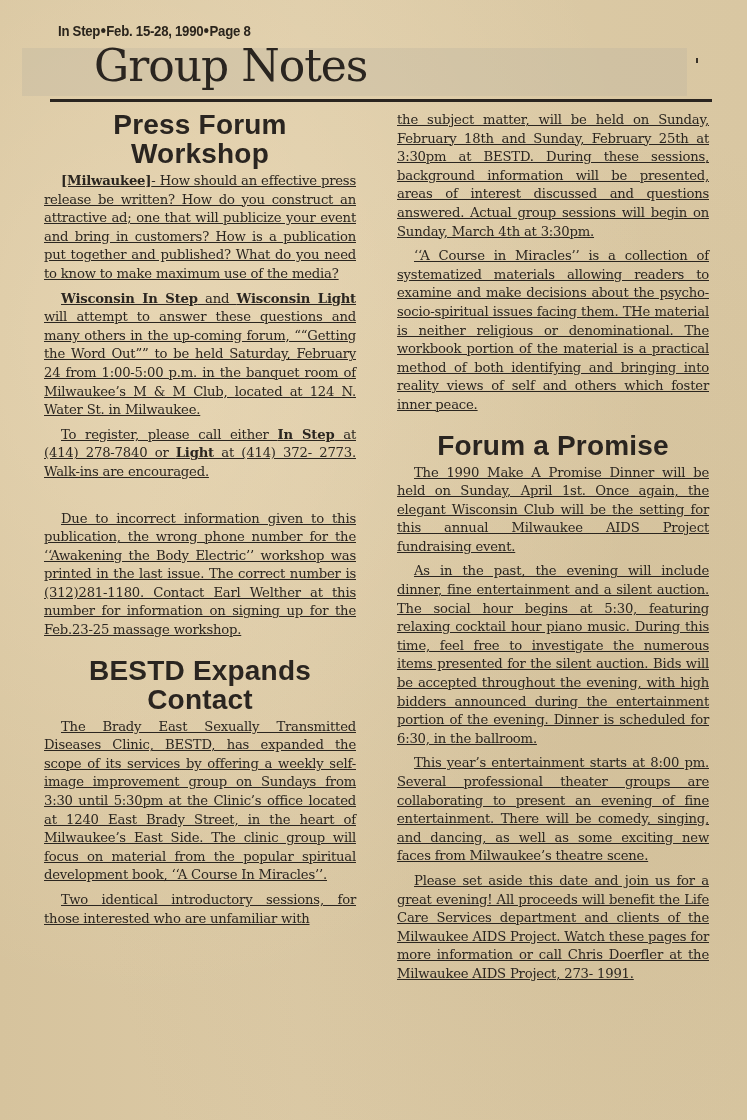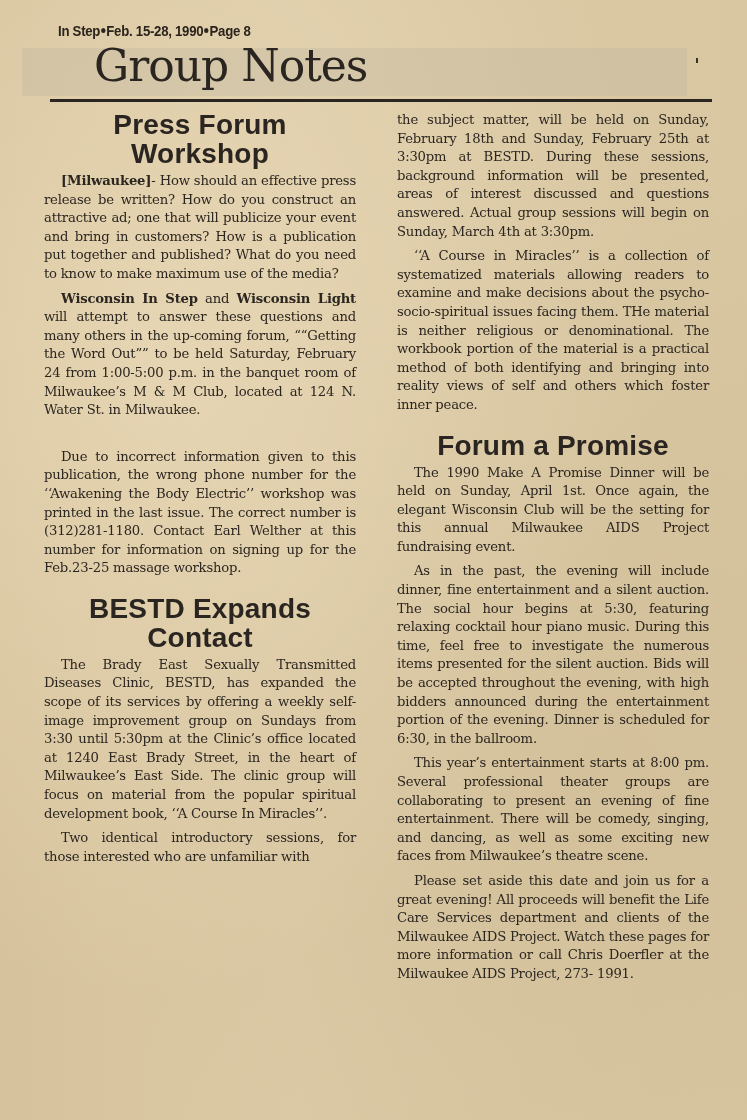--- a/index.html
+++ b/index.html
@@ -40,20 +40,21 @@
   h2.headline {
     font-family: "Liberation Sans", sans-serif; font-weight: bold;
     font-size: 28px; line-height: 29px; margin: 0 0 4px 0; color: #2a2520;
     letter-spacing: 0.2px;
     text-align: center;
   }
   p.body {
     font-family: "DejaVu Serif", serif; font-size: 13.2px; line-height: 18.6px;
     margin: 0 0 6px 0; text-align: justify; text-indent: 17px; color: #2b2620;
     letter-spacing: -0.2px;
+    text-decoration: underline;
   }
   p.body.noindent { text-indent: 0; }
   p.body b { font-weight: bold; }
   .gap-l { height: 22px; }
   .gap-s { height: 10px; }
 </style>
 </head>
 <body>
 
 <div class="page">
@@ -69,20 +70,21 @@
 
   <div class="col col-left">
 
     <article>
       <h2 class="headline">
         <span>Press Forum</span><br>
         <span>Workshop</span>
       </h2>
       <p class="body"><b>[Milwaukee]</b><span>- How should an effective press release be written? How do you construct an attractive ad; one that will publicize your event and bring in customers? How is a publication put together and published? What do you need to know to make maximum use of the media?</span></p>
       <p class="body"><b>Wisconsin In Step</b><span> and </span><b>Wisconsin Light</b><span> will attempt to answer these questions and many others in the up-coming forum, ““Getting the Word Out”” to be held Saturday, February 24 from 1:00-5:00 p.m. in the banquet room of Milwaukee’s M &amp; M Club, located at 124 N. Water St. in Milwaukee.</span></p>
+      <p class="body"><span>To register, please call either </span><b>In Step</b><span> at (414) 278-7840 or </span><b>Light</b><span> at (414) 372- 2773. Walk-ins are encouraged.</span></p>
     </article>
 
     <div class="gap-l"></div>
 
     <article>
       <p class="body">Due to incorrect information given to this publication, the wrong phone number for the ‘‘Awakening the Body Electric’’ workshop was printed in the last issue. The correct number is (312)281-1180. Contact Earl Welther at this number for information on signing up for the Feb.23-25 massage workshop.</p>
     </article>
 
     <div class="gap-s"></div>
 

